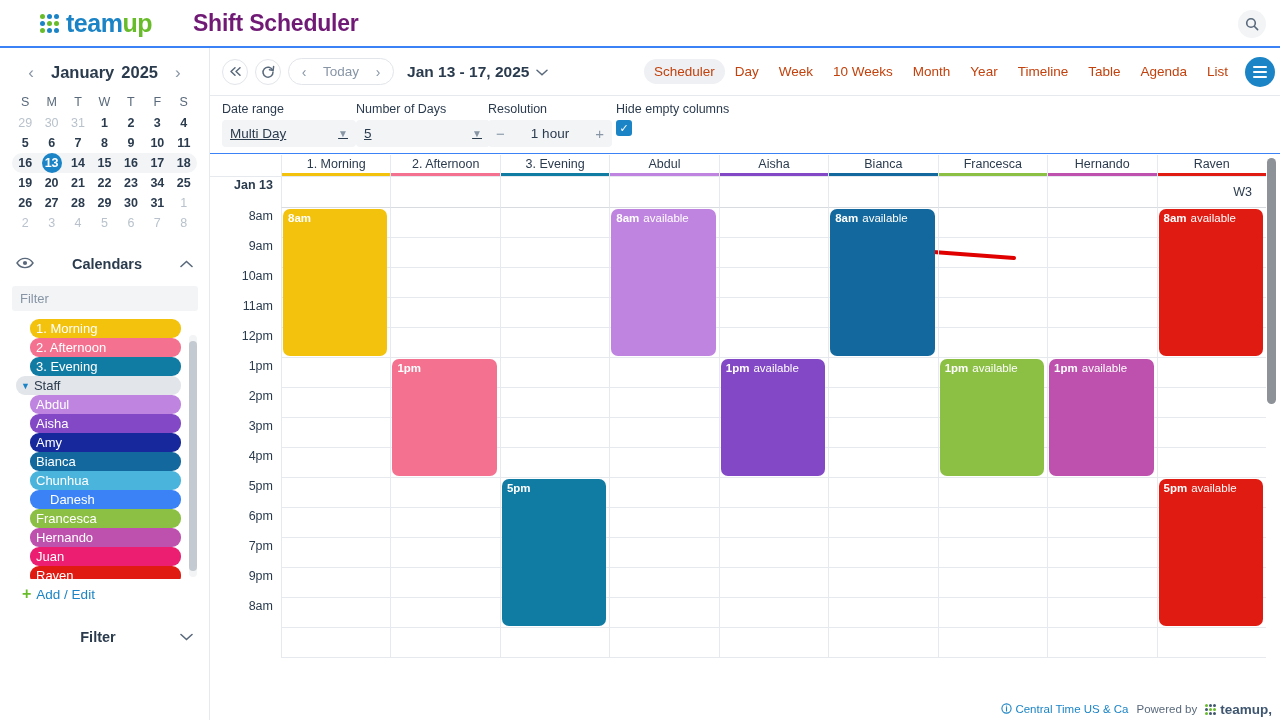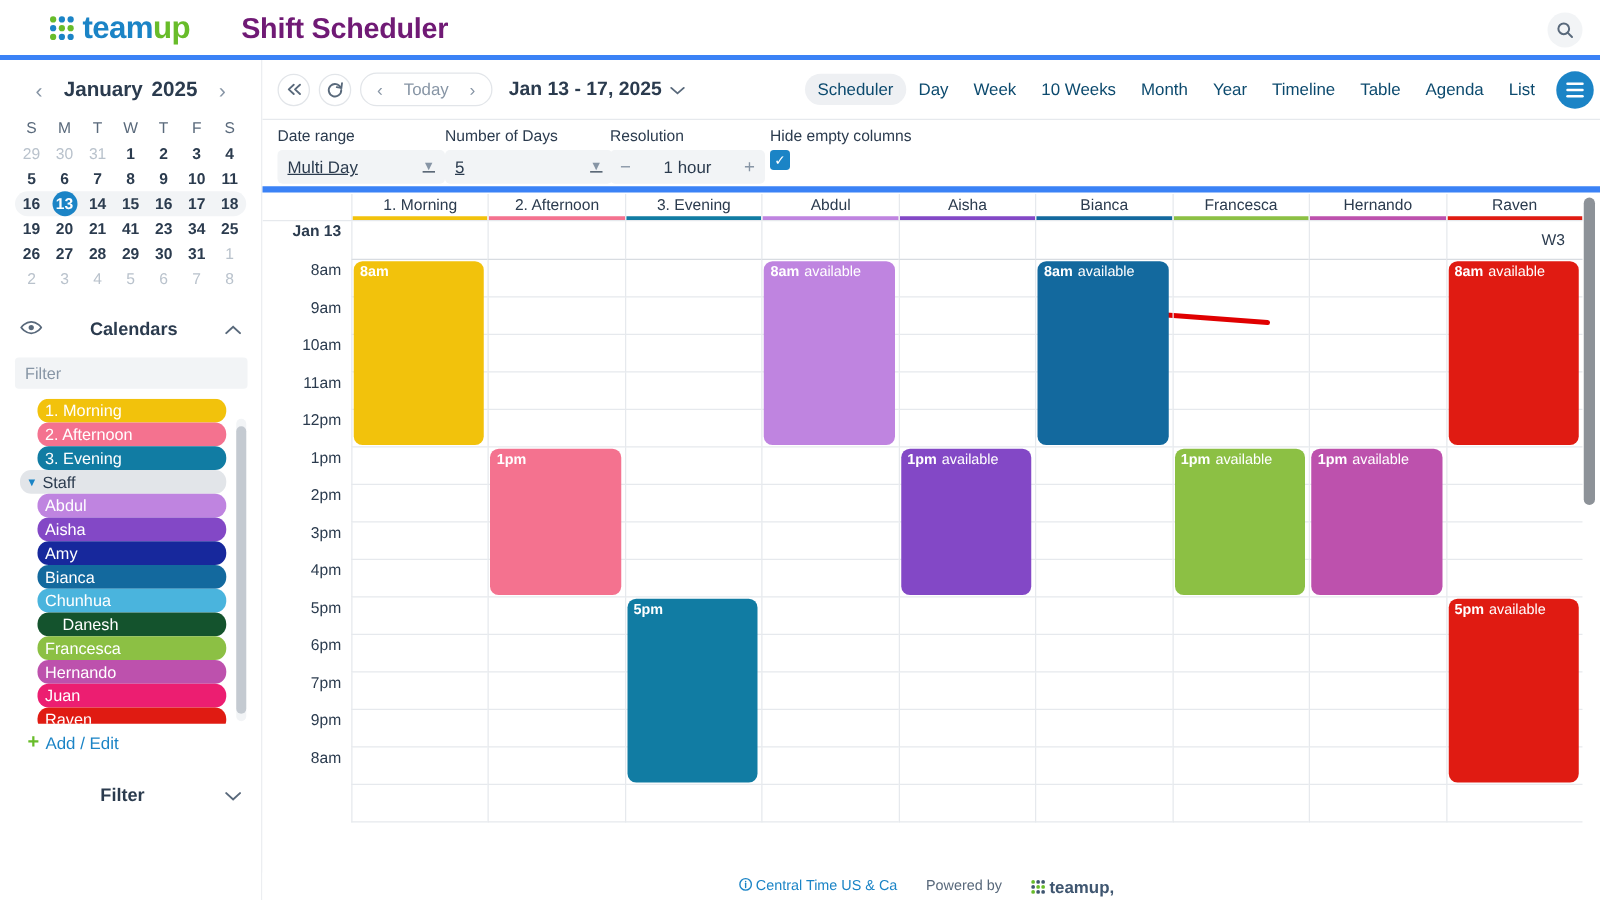--- a/index.html
+++ b/index.html
@@ -8,21 +8,21 @@
     font-family: "Liberation Sans", sans-serif;
     background: #ffffff;
     overflow: hidden;
     color: #2b3b4e;
   }
   #app { position: relative; width: 1280px; height: 720px; }
 
   
   .topbar {
     position: absolute; left: 0; top: 0; width: 1280px; height: 48px;
-    background: #fff; border-bottom: 4px solid #3b82f6;
+    background: #fff; border-bottom: 2px solid #3b82f6;
     display: flex; align-items: center;
   }
   .logo-wrap { display: flex; align-items: center; margin-left: 40px; gap: 7px; }
   .logo-dots { display: grid; grid-template-columns: repeat(3, 5px); grid-template-rows: repeat(3, 5px); gap: 2px; }
   .logo-dots i { display: block; width: 5px; height: 5px; border-radius: 50%; }
   .logo-text { font-size: 25px; font-weight: 700; letter-spacing: -0.5px; }
   .logo-team { color: #1b84c6; }
   .logo-up { color: #68bc2a; }
   .app-title {
     margin-left: 41px; font-size: 23px; font-weight: 700; color: #701a75; letter-spacing: -0.2px;
@@ -116,31 +116,31 @@
     display: flex; align-items: center; border: 1px solid #e2e5e9; border-radius: 14px; height: 27px;
     padding: 0 3px; margin-right: 13px;
   }
   .today-grp .nav { width: 24px; text-align: center; color: #8795a5; font-size: 14px; cursor: pointer; }
   .today-grp .lbl { font-size: 13.5px; color: #8795a5; padding: 0 7px; cursor: pointer; }
   .range-label { font-size: 15.5px; font-weight: 700; color: #2b3b4e; cursor: pointer; }
   .range-caret { margin-left: 7px; color: #59697b; font-size: 12px; }
 
   .viewtabs { position: absolute; right: 42px; display: flex; align-items: center; gap: 0px; }
   .viewtab {
-    font-size: 13.5px; color: #0c4a6e; padding: 5px 10px; border-radius: 13px; cursor: pointer; white-space: nowrap;
+    font-size: 13.5px; color: #c2410c; padding: 5px 10px; border-radius: 13px; cursor: pointer; white-space: nowrap;
   }
   .viewtab.active { background: #eef0f3; }
   .burger {
     position: absolute; right: 5px; width: 30px; height: 30px; border-radius: 50%; background: #1b84c6;
     display: flex; flex-direction: column; align-items: center; justify-content: center; gap: 3px; cursor: pointer;
   }
   .burger i { display: block; width: 14px; height: 2px; background: #fff; border-radius: 1px; }
 
   
-  .options-row { height: 58px; position: relative; border-bottom: 5px solid #3b82f6; }
+  .options-row { height: 58px; position: relative; border-bottom: 1px solid #3b82f6; }
   .opt { position: absolute; top: 6px; }
   .opt-label { font-size: 12.5px; color: #2b3b4e; margin-bottom: 4px; }
   .opt-select {
     height: 27px; border-radius: 4px; background: #f2f4f6; display: flex; align-items: center;
     padding: 0 8px; font-size: 13.5px; color: #2b3b4e; cursor: pointer; justify-content: space-between; text-decoration: underline;
   }
   .opt-select .caret { color: #8795a5; font-size: 10px; }
   .stepper {
     height: 27px; border-radius: 4px; background: #f2f4f6; display: flex; align-items: center;
     justify-content: space-between; padding: 0 8px; font-size: 13.5px; color: #2b3b4e;
@@ -188,21 +188,21 @@
 
   .vscroll-track { position: absolute; right: 4px; top: 3px; width: 9px; height: 594px; background: #fff; }
   .vscroll-thumb {
     position: absolute; right: 4px; top: 3px; width: 9px; height: 246px;
     background: #8d9298; border-radius: 5px; cursor: pointer;
   }
 
   
   .footer {
     position: absolute; left: 210px; bottom: 0; width: 1070px; height: 22px;
-    display: flex; align-items: center; justify-content: center; gap: 23px; padding-right: 8px;
+    display: flex; align-items: center; justify-content: flex-end; gap: 8px; padding-right: 8px;
     font-size: 11.5px; color: #59697b; background: #fff;
   }
   .footer .tz { color: #1b84c6; display: flex; align-items: center; gap: 3px; cursor: pointer; }
   .footer .logo-dots-sm { display: grid; grid-template-columns: repeat(3,3px); grid-template-rows: repeat(3,3px); gap: 1px; }
   .footer .logo-dots-sm i { display: block; width: 3px; height: 3px; border-radius: 50%; }
   .footer .fl { display: flex; align-items: center; gap: 4px; }
   .footer .fl .t { font-size: 13.5px; font-weight: 700; }
 
   
   .annot { position: absolute; left: 638px; top: 140px; pointer-events: none; }
@@ -331,21 +331,21 @@
             <div class="minical-cell">
               <span class="pill">19</span>
             </div>
             <div class="minical-cell">
               <span class="pill">20</span>
             </div>
             <div class="minical-cell">
               <span class="pill">21</span>
             </div>
             <div class="minical-cell">
-              <span class="pill">41</span>
+              <span class="pill">22</span>
             </div>
             <div class="minical-cell">
               <span class="pill">23</span>
             </div>
             <div class="minical-cell">
               <span class="pill">34</span>
             </div>
             <div class="minical-cell">
               <span class="pill">25</span>
             </div>
@@ -439,21 +439,21 @@
           </div>
           <div class="cal-item" style="background: rgb(23, 40, 156);">
             <span>Amy</span>
           </div>
           <div class="cal-item" style="background: rgb(19, 105, 158);">
             <span>Bianca</span>
           </div>
           <div class="cal-item" style="background: rgb(74, 180, 221);">
             <span>Chunhua</span>
           </div>
-          <div class="cal-item" style="background: #14532d; padding-left: 20px;">
+          <div class="cal-item" style="background: #3b82f6; padding-left: 20px;">
             <span>Danesh</span>
           </div>
           <div class="cal-item" style="background: rgb(140, 192, 68);">
             <span>Francesca</span>
           </div>
           <div class="cal-item" style="background: rgb(189, 81, 173);">
             <span>Hernando</span>
           </div>
           <div class="cal-item" style="background: rgb(236, 30, 113);">
             <span>Juan</span>

